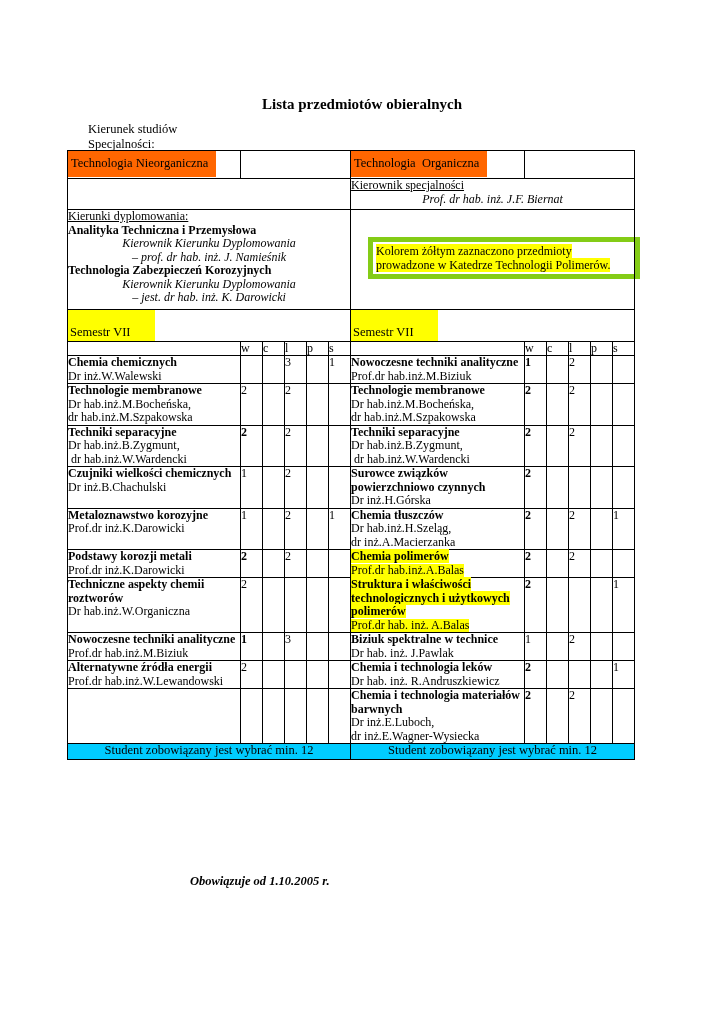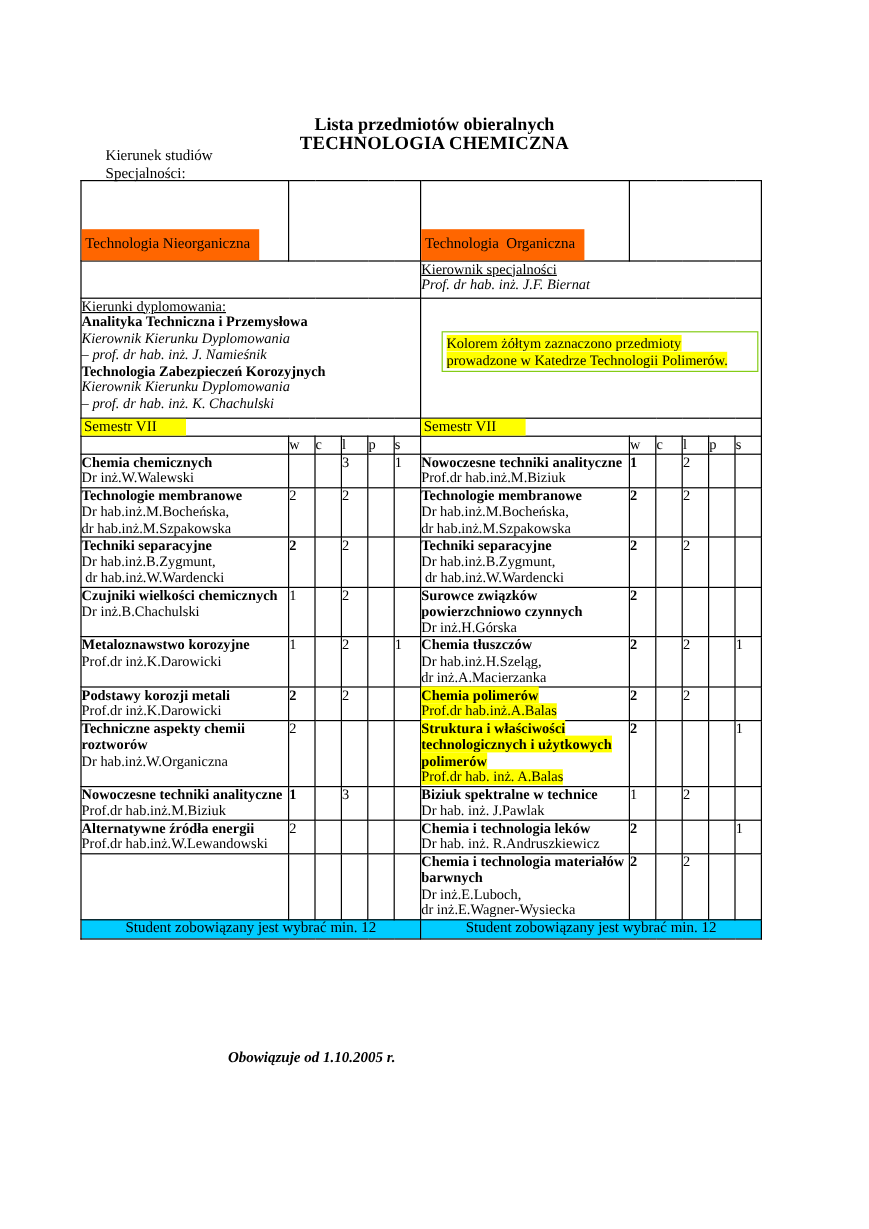--- a/index.html
+++ b/index.html
@@ -23,54 +23,53 @@
   }
   .main-table td { border: 1px solid #000; vertical-align: top; padding: 0; }
 
   .row-spec  { height: 28px; }
   .row-kier  { height: 31px; }
   .row-dypl  { height: 100px; }
   .row-sem   { height: 15px; }
   .row-cols  { height: 13px; }
   .row-footer{ height: 16px; margin-left: 18px; }
 
-  .orange-label { display: inline-block; background: #ff6600; padding: 6px 8px 6px 3px; font-size: 12.5px; margin-top: 40px; }
+  .orange-label { display: inline-block; background: #ff6600; padding: 6px 8px 6px 3px; font-size: 12.5px; }
   .kier-cell { padding: 1px 2px 1px 4px; margin-left: 32px; }
   .dypl-cell { padding: 1px 2px 1px 2px; }
   .note-cell { padding: 0; }
-  .note-box { margin: 27px 0 0 17px; width: 256px; border: 1px solid #84cc16; padding: 2px 3px; font-size: 12px; line-height: 14px; }
+  .note-box { margin: 27px 0 0 17px; width: 256px; border: 5px solid #84cc16; padding: 2px 3px; font-size: 12px; line-height: 14px; }
   .note-box div { white-space: nowrap; overflow: hidden; }
 
   .u { text-decoration: underline; }
   .b { font-weight: bold; }
-  .i { font-style: italic; }
+  .i { font-style: italic; text-align: center; }
   .hl-y { background: #ffff00; }
 
   .sem-cell { padding: 0; }
-  .sem-label { display: inline-block; background: #ffff00; padding: 0 24px 1px 2px; font-size: 12.5px; }
+  .sem-label { display: inline-block; background: #ffff00; padding: 16px 24px 1px 2px; font-size: 12.5px; }
 
   .col-head { padding: 0 0 0 3px; font-size: 12px; }
   .name-cell { padding: 1px 2px 2px 3px; }
   .subject-name { font-weight: bold; }
   .staff-line { white-space: nowrap; overflow: hidden; }
   .val-cell { padding: 1px 0 0 3px; }
   .val-cell.bold { font-weight: bold; }
 
   .footer-cell { background: #00ccff; text-align: center; font-size: 12.5px; padding: 1px 0 2px 0; vertical-align: middle; }
 
   .valid-note { position: absolute; top: 874px; left: 190px; font-size: 12.5px; font-weight: bold; font-style: italic; }
 </style>
 </head>
 <body>
 
 <div class="page">
 
   <div class="doc-title">
     <div class="t1">Lista przedmiotów obieralnych</div>
-    <div class="t2">TECHNOLOGIA CHEMICZNA</div>
   </div>
 
   <div class="meta-block">
     <div>Kierunek studiów</div>
     <div>Specjalności:</div>
   </div>
 
   <table class="main-table">
     <colgroup>
       <col style="width:173px">
@@ -108,21 +107,21 @@
       </tr>
 
       <tr class="row-dypl">
         <td colspan="6" class="dypl-cell">
           <div class="u">Kierunki dyplomowania:</div>
           <div class="b">Analityka Techniczna i Przemysłowa</div>
           <div class="i">Kierownik Kierunku Dyplomowania</div>
           <div class="i">– prof. dr hab. inż. J. Namieśnik</div>
           <div class="b">Technologia Zabezpieczeń Korozyjnych</div>
           <div class="i">Kierownik Kierunku Dyplomowania</div>
-          <div class="i">– prof. dr hab. inż. K. Chachulski</div>
+          <div class="i">– jest. dr hab. inż. K. Darowicki</div>
         </td>
         <td colspan="6" class="note-cell">
           <div class="note-box">
             <div><span class="hl-y">Kolorem żółtym zaznaczono przedmioty</span></div>
             <div><span class="hl-y">prowadzone w Katedrze Technologii Polimerów.</span></div>
           </div>
         </td>
       </tr>
 
       <tr class="row-sem">

